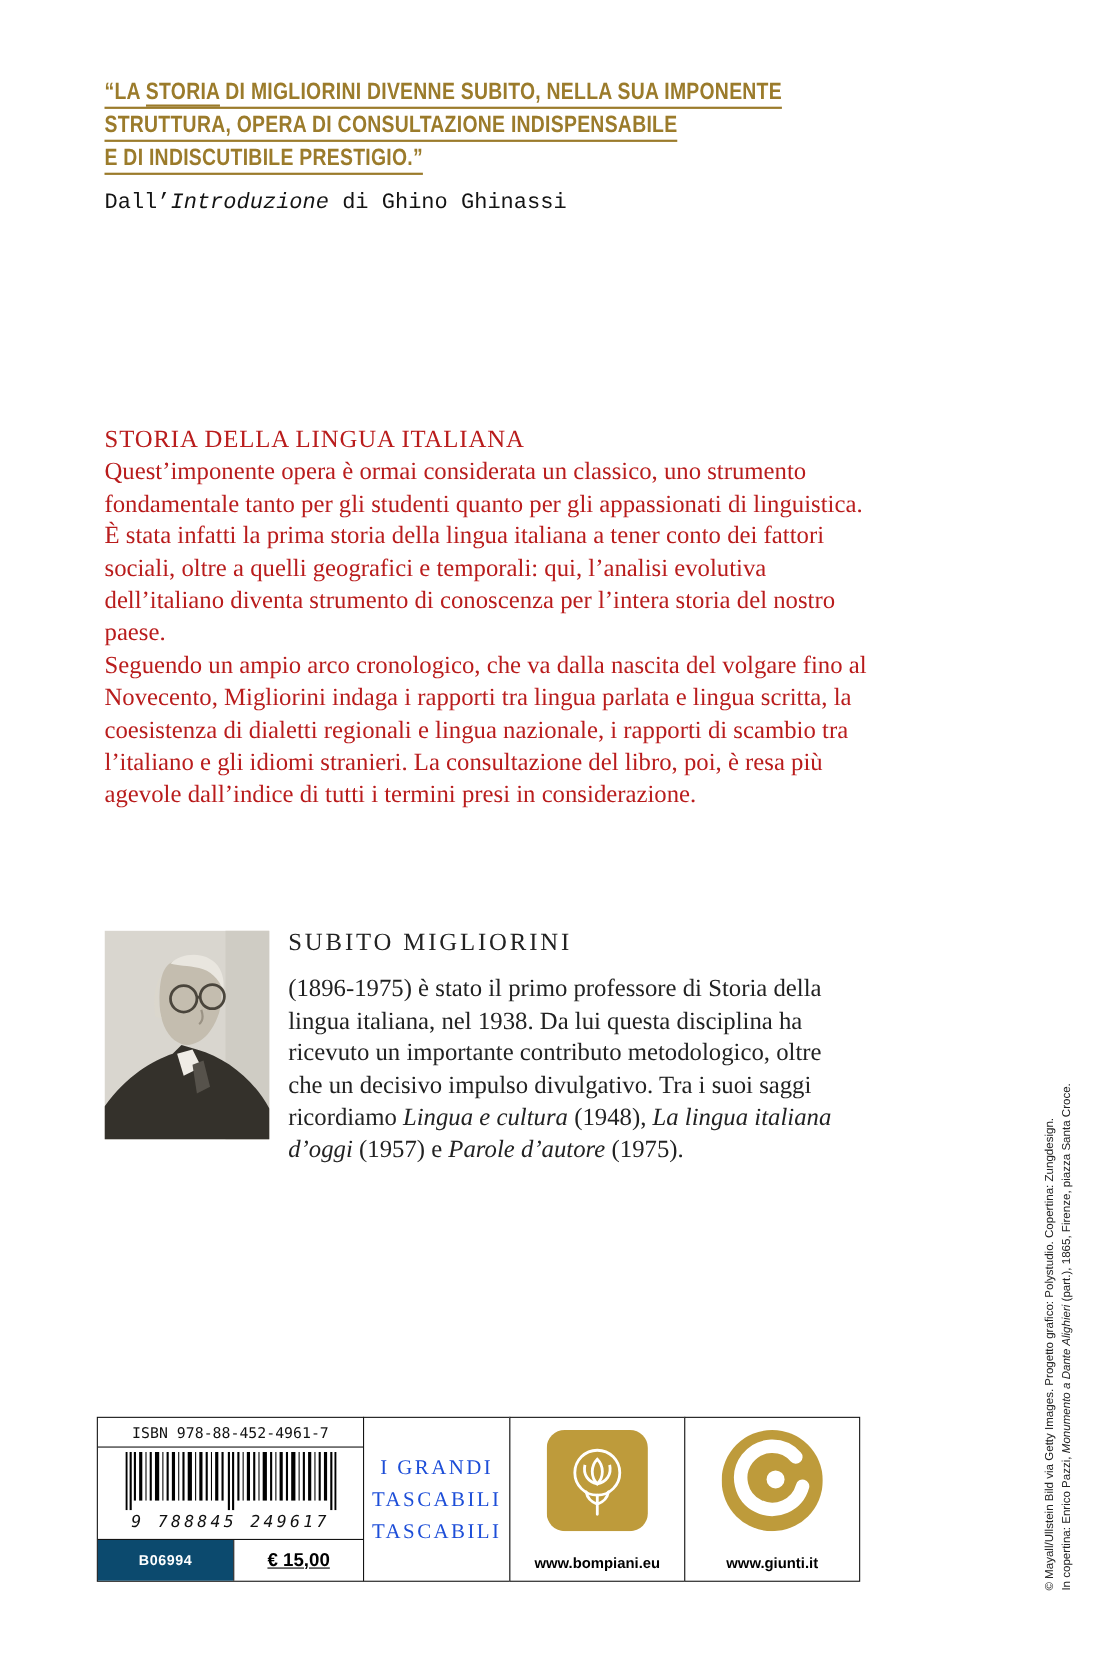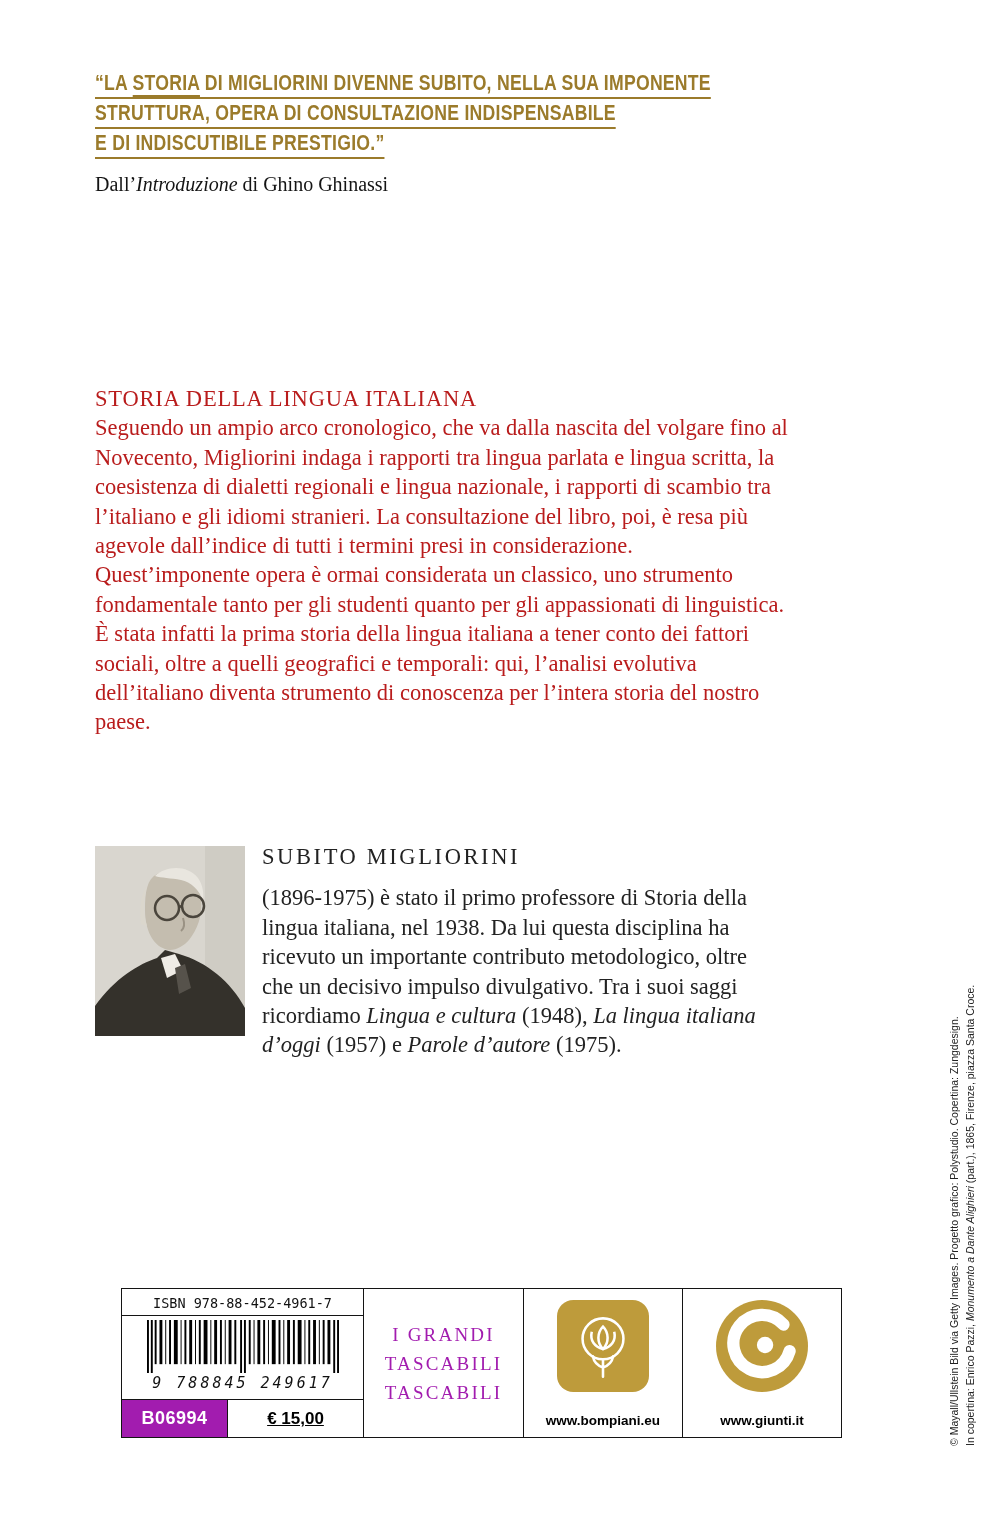--- a/index.html
+++ b/index.html
@@ -15,47 +15,47 @@
   .quote-block{position:absolute;left:95px;top:72px;width:870px;color:#9b7b2b;}
   .quote-lines{
     transform:scaleX(.82);transform-origin:0 0;
     font-family:"Liberation Sans",sans-serif;font-weight:bold;
     font-size:21.5px;letter-spacing:.3px;
   }
   .quote-line{
     width:max-content;line-height:22px;
     padding-bottom:3px;border-bottom:2.5px solid #9b7b2b;margin-bottom:3px;
   }
-  .attribution{margin-top:14px;font-size:20px;color:#141414;font-family:Liberation Serif, serif;}
+  .attribution{margin-top:14px;font-size:20px;color:#141414;font-family:Liberation Mono, monospace;}
 
   
   .synopsis{position:absolute;left:95px;top:384px;width:697px;font-size:22.5px;line-height:29.4px;color:#b91c1c;}
   .synopsis p{margin:0;}
   .synopsis-title{letter-spacing:.8px;}
 
   
   .author{position:absolute;left:95px;top:842px;width:700px;font-size:22.5px;line-height:29.4px;color:#222;}
   .photo{float:left;width:150px;height:190px;margin:4px 17px 4px 0;display:block;}
   .author-name{letter-spacing:2.6px;}
   .author-bio{margin:12px;padding-left:12px;}
 
   
-  .footer{position:absolute;left:88px;top:1288px;height:150px;display:flex;font-family:"Liberation Sans",sans-serif;color:#111;margin-left:33px;}
+  .footer{position:absolute;left:88px;top:1288px;height:150px;display:flex;font-family:"Liberation Sans",sans-serif;color:#111;}
   .cell{border:1px solid #141414;box-sizing:border-box;height:150px;background:#fff;}
   .cell + .cell{margin-left:-1px;}
   .col-barcode{width:243px;display:flex;flex-direction:column;}
   .isbn-row{border-bottom:1px solid #141414;text-align:center;font-family:"DejaVu Sans Mono",monospace;font-size:13.5px;padding:6px 0 4px;}
   .barcode-area{flex:1;display:flex;flex-direction:column;align-items:center;padding-top:4px;font-style:italic;}
   .bars{width:192px;height:53px;display:block;}
   .digits{font-family:"DejaVu Sans Mono",monospace;font-size:15px;letter-spacing:3px;margin-top:1px;}
   .price-row{display:flex;border-top:1px solid #141414;height:37px;}
-  .code-badge{width:105px;background:#a21caf;color:#fff;display:flex;align-items:center;justify-content:center;font-weight:bold;font-size:18px;letter-spacing:.5px;}
+  .code-badge{width:123px;background:#0c4a6e;color:#fff;display:flex;align-items:center;justify-content:center;font-weight:bold;font-size:13px;letter-spacing:.5px;}
   .price{flex:1;display:flex;align-items:center;justify-content:center;font-weight:bold;font-size:17px;border-left:1px solid #141414;color:#000;text-decoration:underline;}
-  .col-series{width:161px;display:flex;flex-direction:column;align-items:center;justify-content:center;
-    font-family:"Liberation Serif",serif;font-size:19px;letter-spacing:2.2px;line-height:29px;color:#a21caf;}
+  .col-series{width:134px;display:flex;flex-direction:column;align-items:center;justify-content:center;
+    font-family:"Liberation Serif",serif;font-size:19px;letter-spacing:2.2px;line-height:29px;color:#1d4ed8;}
   .col-logo{width:160px;display:flex;flex-direction:column;align-items:center;}
   .logo{margin-top:11px;width:92px;height:92px;}
   .url{margin-top:auto;margin-bottom:9px;font-weight:bold;font-size:13.5px;color:#000;}
 
   
   .credits{
     position:absolute;left:946px;top:1446px;width:560px;
     transform:rotate(-90deg);transform-origin:0 0;
     font-family:"Liberation Sans",sans-serif;font-size:10.5px;line-height:16px;color:#222;
   }
@@ -68,22 +68,22 @@
   <div class="quote-lines">
     <div class="quote-line"><span>“LA </span><span class="ul">STORIA</span><span> DI MIGLIORINI DIVENNE SUBITO, NELLA SUA IMPONENTE</span></div>
     <div class="quote-line"><span>STRUTTURA, OPERA DI CONSULTAZIONE INDISPENSABILE</span></div>
     <div class="quote-line"><span>E DI INDISCUTIBILE PRESTIGIO.”</span></div>
   </div>
   <div class="attribution"><span>Dall’</span><span class="it">Introduzione</span><span> di Ghino Ghinassi</span></div>
 </div>
 
 <div class="synopsis">
   <div class="synopsis-title">STORIA DELLA LINGUA ITALIANA</div>
+  <p>Quest’imponente opera è ormai considerata un classico, uno strumento fondamentale tanto per gli studenti quanto per gli appassionati di linguistica. È stata infatti la prima storia della lingua italiana a tener conto dei fattori sociali, oltre a quelli geografici e temporali: qui, l’analisi evolutiva dell’italiano diventa strumento di conoscenza per l’intera storia del nostro paese.</p>
   <p>Seguendo un ampio arco cronologico, che va dalla nascita del volgare fino al Novecento, Migliorini indaga i rapporti tra lingua parlata e lingua scritta, la coesistenza di dialetti regionali e lingua nazionale, i rapporti di scambio tra l’italiano e gli idiomi stranieri. La consultazione del libro, poi, è resa più agevole dall’indice di tutti i termini presi in considerazione.</p>
-  <p>Quest’imponente opera è ormai considerata un classico, uno strumento fondamentale tanto per gli studenti quanto per gli appassionati di linguistica. È stata infatti la prima storia della lingua italiana a tener conto dei fattori sociali, oltre a quelli geografici e temporali: qui, l’analisi evolutiva dell’italiano diventa strumento di conoscenza per l’intera storia del nostro paese.</p>
 </div>
 
 <div class="author">
   <svg class="photo" viewBox="0 0 150 190" aria-hidden="true">
     <rect width="150" height="190" fill="#d9d6cf"></rect>
     <rect x="110" width="40" height="190" fill="#cfccc4"></rect>
     <path d="M62 28 C84 18 104 30 106 52 C108 70 102 84 94 94 C88 101 78 106 70 103 C58 99 50 84 50 64 C50 46 52 33 62 28 Z" fill="#c4bdaf"></path>
     <path d="M60 30 C70 20 92 18 103 32 C108 39 109 48 108 54 C104 44 96 36 86 34 C76 32 66 32 60 30 Z" fill="#e9e6df"></path>
     <path d="M52 40 C48 52 48 68 52 80 L46 78 C44 62 46 48 52 40 Z" fill="#dbd7cd"></path>
     <circle cx="72" cy="62" r="12" fill="none" stroke="#4a453c" stroke-width="2.5"></circle>

